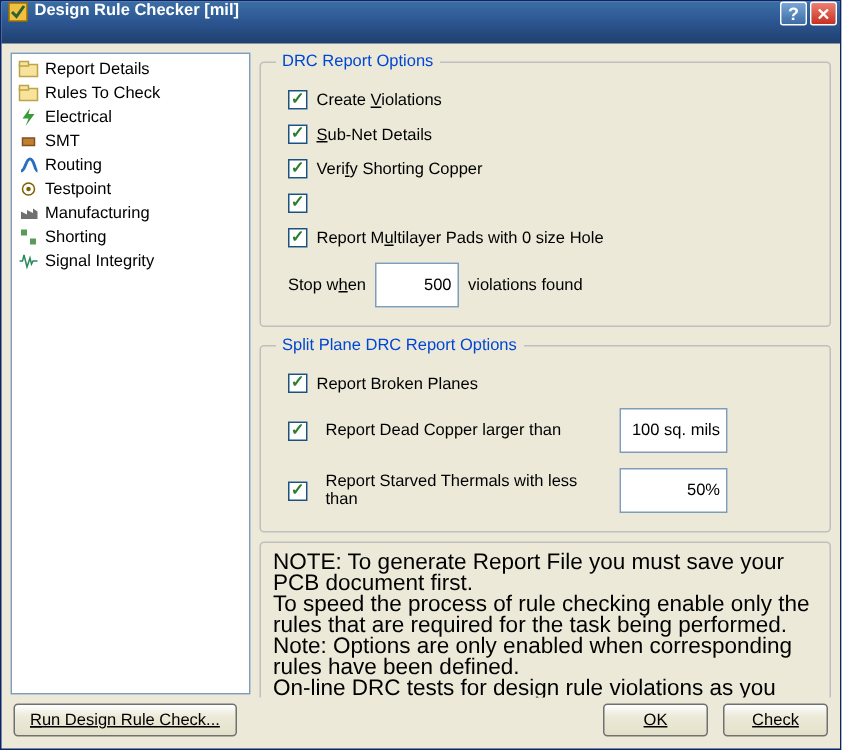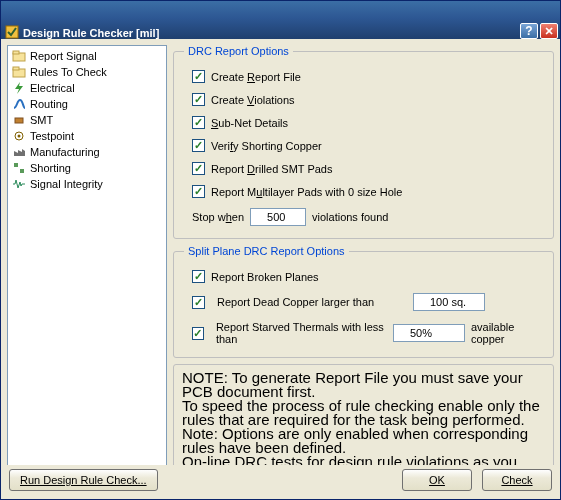--- a/index.html
+++ b/index.html
@@ -12,23 +12,23 @@
     width: 561px; height: 500px;
     overflow: hidden;
   }
   .dialog {
     width: 561px; height: 500px;
     border: 1px solid #0a246a;
     background: #ece9d8;
     display: flex; flex-direction: column;
   }
   .titlebar {
-    height: 38px;
+    height: 28px;
     background: linear-gradient(to bottom, #3b6ea5 0%, #2d5793 45%, #1f3f6e 100%);
-    display: flex; align-items: flex-end;
+    display: flex; align-items: flex-start;
     color: #fff;
     padding: 0 2px 0 4px;
   }
   .titlebar .tb-icon {
     width: 14px; height: 14px;
     margin-right: 4px;
     display: flex; align-items: center; justify-content: center;
   }
   .titlebar .tb-title {
     flex: 1;
@@ -117,23 +117,24 @@
     line-height: 11px;
   }
   .chk-label u { text-decoration: underline; }
   .inline-row {
     display: flex; align-items: center;
     margin: 4px 0 4px 8px; gap: 6px;
   }
   .text-input {
     border: 1px solid #7f9db9;
     background: #fff;
-    height: 18px;
+    height: 30px;
     font: inherit;
-    padding: 1px 16px;
+    padding: 1px 4px;
+    text-align: right;
   }
   .note-box {
     border: 1px solid #bfbfbf;
     border-radius: 3px;
     padding: 6px 8px;
     font-size: 15px;
     line-height: 14px;
   }
 
   .button-bar {
@@ -174,21 +175,21 @@
   <div class="body">
 
     <div class="tree-panel">
       <div class="tree-item">
         <span class="tree-icon folder-icon">
             <svg viewBox="0 0 14 14">
               <rect x="1" y="4" width="12" height="8" fill="#f7e39c" stroke="#bfa24a"></rect>
               <rect x="1" y="2" width="6" height="3" fill="#f7e39c" stroke="#bfa24a"></rect>
             </svg>
           </span>
-        <span>Report Signal</span>
+        <span>Report Details</span>
       </div>
       <div class="tree-item">
         <span class="tree-icon folder-icon">
             <svg viewBox="0 0 14 14">
               <rect x="1" y="4" width="12" height="8" fill="#f7e39c" stroke="#bfa24a"></rect>
               <rect x="1" y="2" width="6" height="3" fill="#f7e39c" stroke="#bfa24a"></rect>
             </svg>
           </span>
         <span>Rules To Check</span>
       </div>
@@ -196,32 +197,32 @@
         <span class="tree-icon leaf-icon">
             <svg viewBox="0 0 14 14">
               <path d="M8 1 L3 8 H7 L5 13 L11 5 H7 Z" fill="#3a9a3a"></path>
             </svg>
           </span>
         <span>Electrical</span>
       </div>
       <div class="tree-item child">
         <span class="tree-icon leaf-icon">
             <svg viewBox="0 0 14 14">
+              <rect x="3" y="5" width="8" height="5" fill="#c08030" stroke="#805020"></rect>
+            </svg>
+          </span>
+        <span>SMT</span>
+      </div>
+      <div class="tree-item child">
+        <span class="tree-icon leaf-icon">
+            <svg viewBox="0 0 14 14">
               <path d="M2 11 C5 11 5 3 8 3 C11 3 11 11 13 11" stroke="#2a70c0" stroke-width="2" fill="none"></path>
             </svg>
           </span>
         <span>Routing</span>
-      </div>
-      <div class="tree-item child">
-        <span class="tree-icon leaf-icon">
-            <svg viewBox="0 0 14 14">
-              <rect x="3" y="5" width="8" height="5" fill="#c08030" stroke="#805020"></rect>
-            </svg>
-          </span>
-        <span>SMT</span>
       </div>
       <div class="tree-item child">
         <span class="tree-icon leaf-icon">
             <svg viewBox="0 0 14 14">
               <circle cx="7" cy="7" r="4" fill="none" stroke="#806000" stroke-width="1"></circle>
               <circle cx="7" cy="7" r="1.5" fill="#806000"></circle>
             </svg>
           </span>
         <span>Testpoint</span>
       </div>
@@ -251,37 +252,32 @@
         <span>Signal Integrity</span>
       </div>
     </div>
 
     <div class="right-panel">
 
       <fieldset class="groupbox">
         <legend>DRC Report Options</legend>
         <div class="chk-row">
           <span class="chk checked"></span>
-          <span class="chk-label">Create <u>R</u>eport File</span>
-        </div>
-        <div class="chk-row">
-          <span class="chk checked"></span>
           <span class="chk-label">Create <u>V</u>iolations</span>
         </div>
         <div class="chk-row">
           <span class="chk checked"></span>
           <span class="chk-label"><u>S</u>ub-Net Details</span>
         </div>
         <div class="chk-row">
           <span class="chk checked"></span>
           <span class="chk-label">Veri<u>f</u>y Shorting Copper</span>
         </div>
         <div class="chk-row">
           <span class="chk checked"></span>
-          <span class="chk-label">Report <u>D</u>rilled SMT Pads</span>
         </div>
         <div class="chk-row">
           <span class="chk checked"></span>
           <span class="chk-label">Report M<u>u</u>ltilayer Pads with 0 size Hole</span>
         </div>
         <div class="inline-row">
           <span>Stop w<u>h</u>en</span>
           <input class="text-input" style="width: 56px;" value="500">
           <span>violations found</span>
         </div>
@@ -295,21 +291,20 @@
         </div>
         <div class="inline-row" style="margin-bottom:10px">
           <span class="chk checked"></span>
           <span class="chk-label" style="width:190px">Report Dead Copper larger than</span>
           <input class="text-input" style="width: 72px;" value="100 sq. mils">
         </div>
         <div class="inline-row">
           <span class="chk checked"></span>
           <span class="chk-label" style="width:190px">Report Starved Thermals with less than</span>
           <input class="text-input" style="width: 72px;" value="50%">
-          <span>available copper</span>
         </div>
       </fieldset>
 
       <div class="note-box">
         <div>NOTE: To generate Report File you must save your PCB document first.</div>
         <div>To speed the process of rule checking enable only the rules that are required for the task being performed.  Note: Options are only enabled when corresponding rules have been defined.</div>
         <div>On-line DRC tests for design rule violations as you work. Include a Design Rule in the Design-Rules dialog to be able to test for a particular rule  type.</div>
       </div>
 
     </div>

